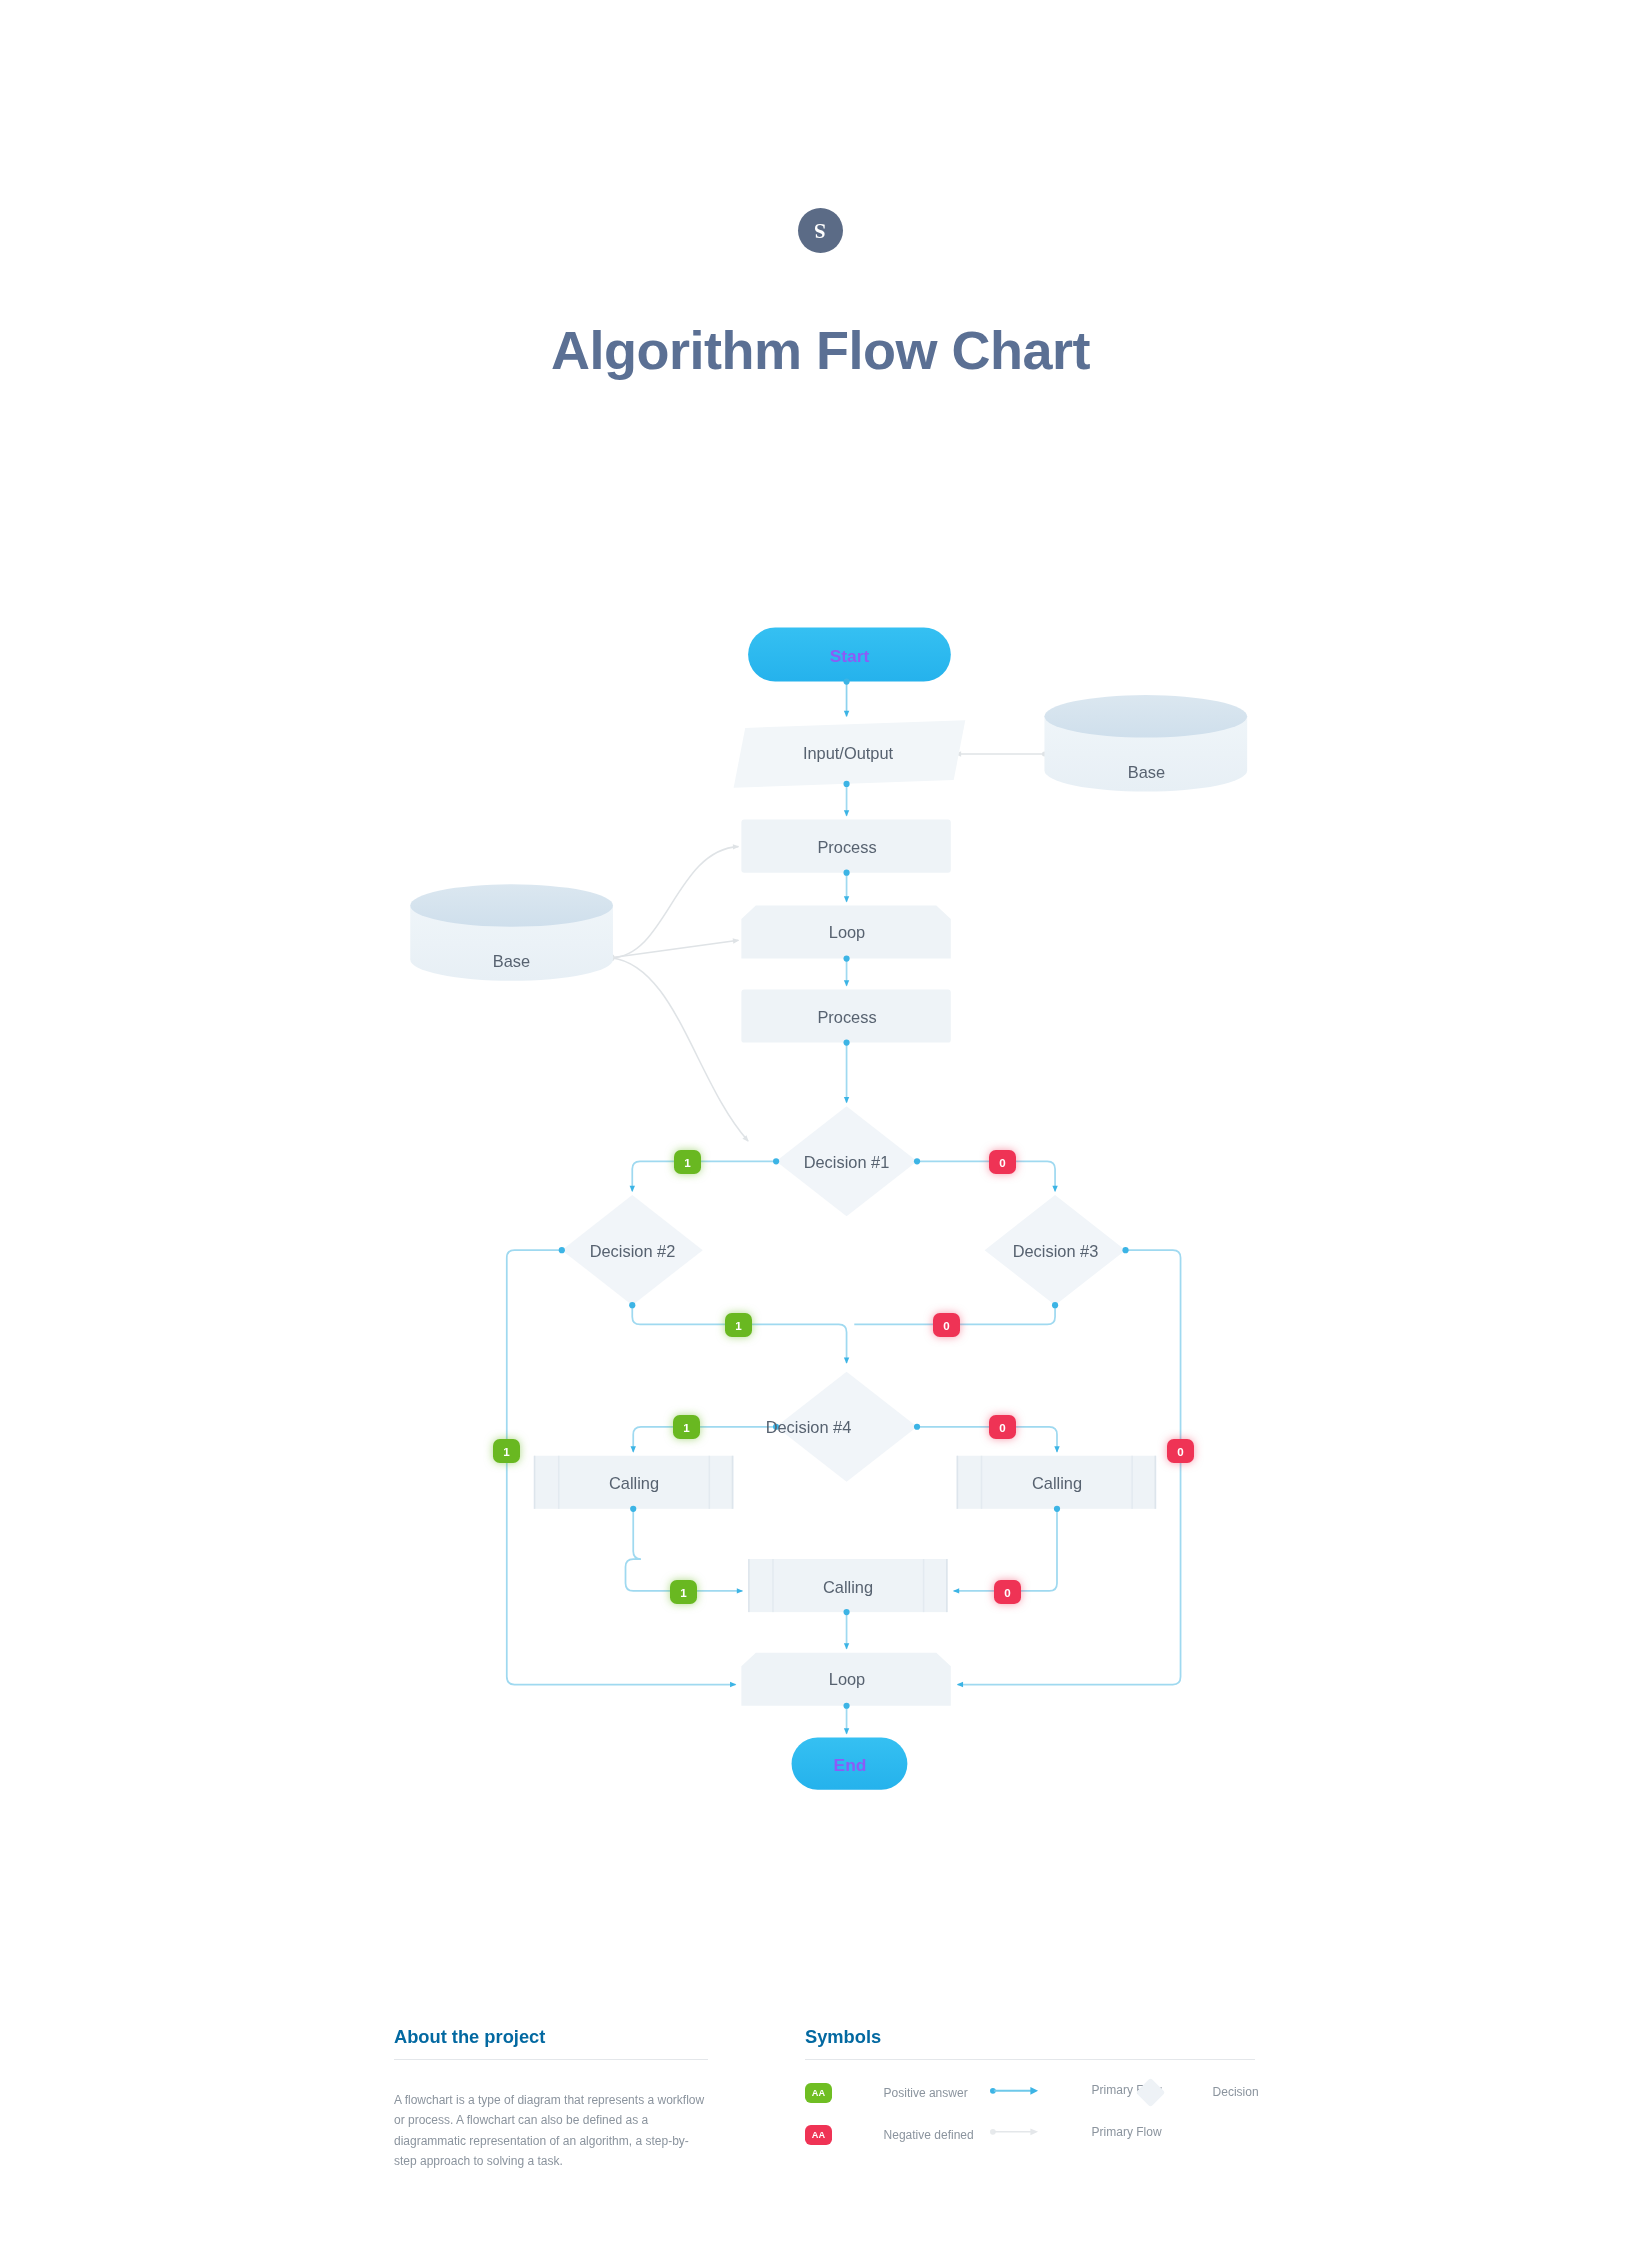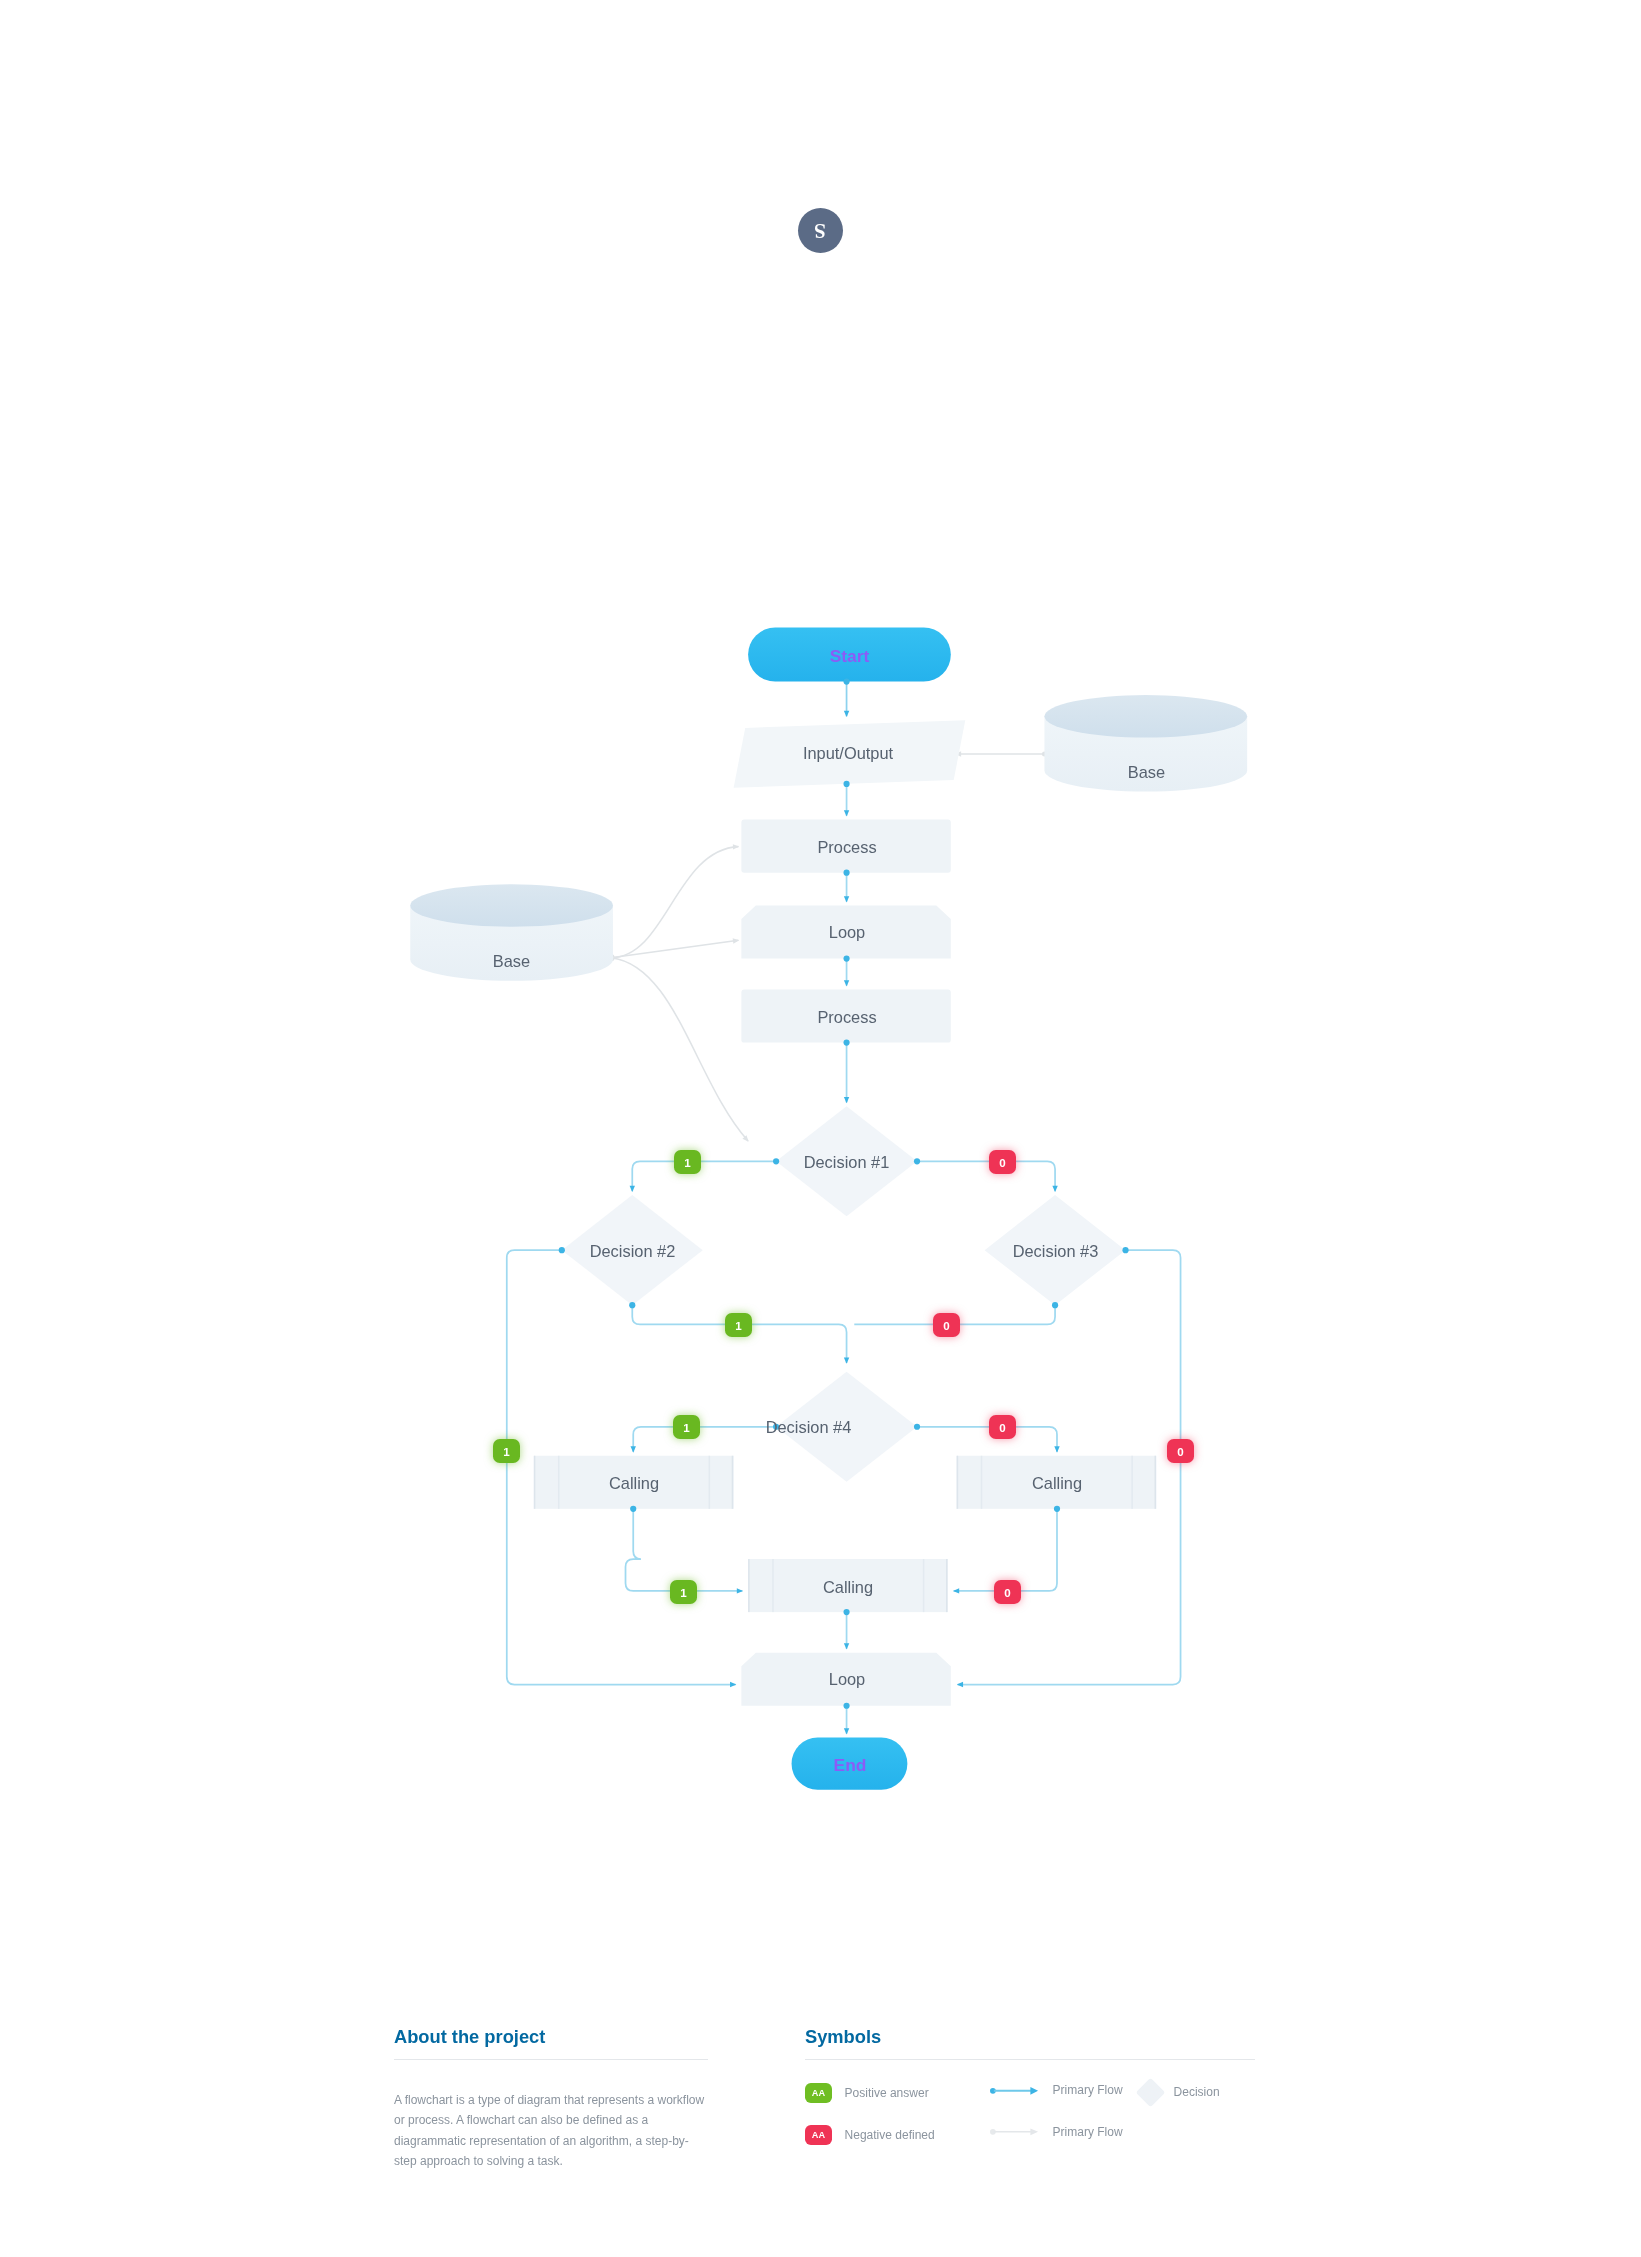--- a/index.html
+++ b/index.html
@@ -57,21 +57,21 @@
   .foot-col { position: absolute; }
   .foot-title {
     font-size: 18.3px; font-weight: bold; color: #0369a1;
     padding-bottom: 10.6px;
   }
   .foot-rule { height: 1px; background: #e4e7ea; }
   .foot-body {
     margin-top: 30px; font-size: 12px; line-height: 1.72; color: #8b949e;
   }
   .legend-rows { margin-top: 22px; position: relative; height: 68px; }
-  .lrow { position: absolute; display: flex; align-items: center; }
+  .lrow { position: absolute; display: flex; align-items: center; gap: 39px; }
   .lbadge {
     width: 27px; height: 20px; border-radius: 5.8px;
     display: flex; align-items: center; justify-content: center;
     font-size: 9.2px; color: #fff; font-weight: bold;
   }
   .lbadge.pos { background: #6fbe23; }
   .lbadge.neg { background: #ef3355; }
   .ltext { margin-left: 12.6px; font-size: 12px; color: #8b949e; white-space: nowrap; }
   .ldiamond {
     width: 21px; height: 21px; background: #eef2f6;
@@ -79,20 +79,21 @@
   }
 </style>
 </head>
 <body>
 
 <div class="page">
 
   <div class="logo-badge">
     <span class="logo-glyph">S</span>
   </div>
+  <div class="page-title">Algorithm Flow Chart</div>
 
   <svg class="diagram" viewBox="0 0 1700 2338" xmlns="http://www.w3.org/2000/svg">
     <defs>
       <linearGradient id="cyl-top" x1="0" y1="0" x2="0" y2="1">
         <stop offset="0%" stop-color="#dbe7f0"></stop>
         <stop offset="100%" stop-color="#cfdfec"></stop>
       </linearGradient>
       <linearGradient id="cyl-body" x1="0" y1="0" x2="0" y2="1">
         <stop offset="0%" stop-color="#eff5f9"></stop>
         <stop offset="100%" stop-color="#e7eff5"></stop>

